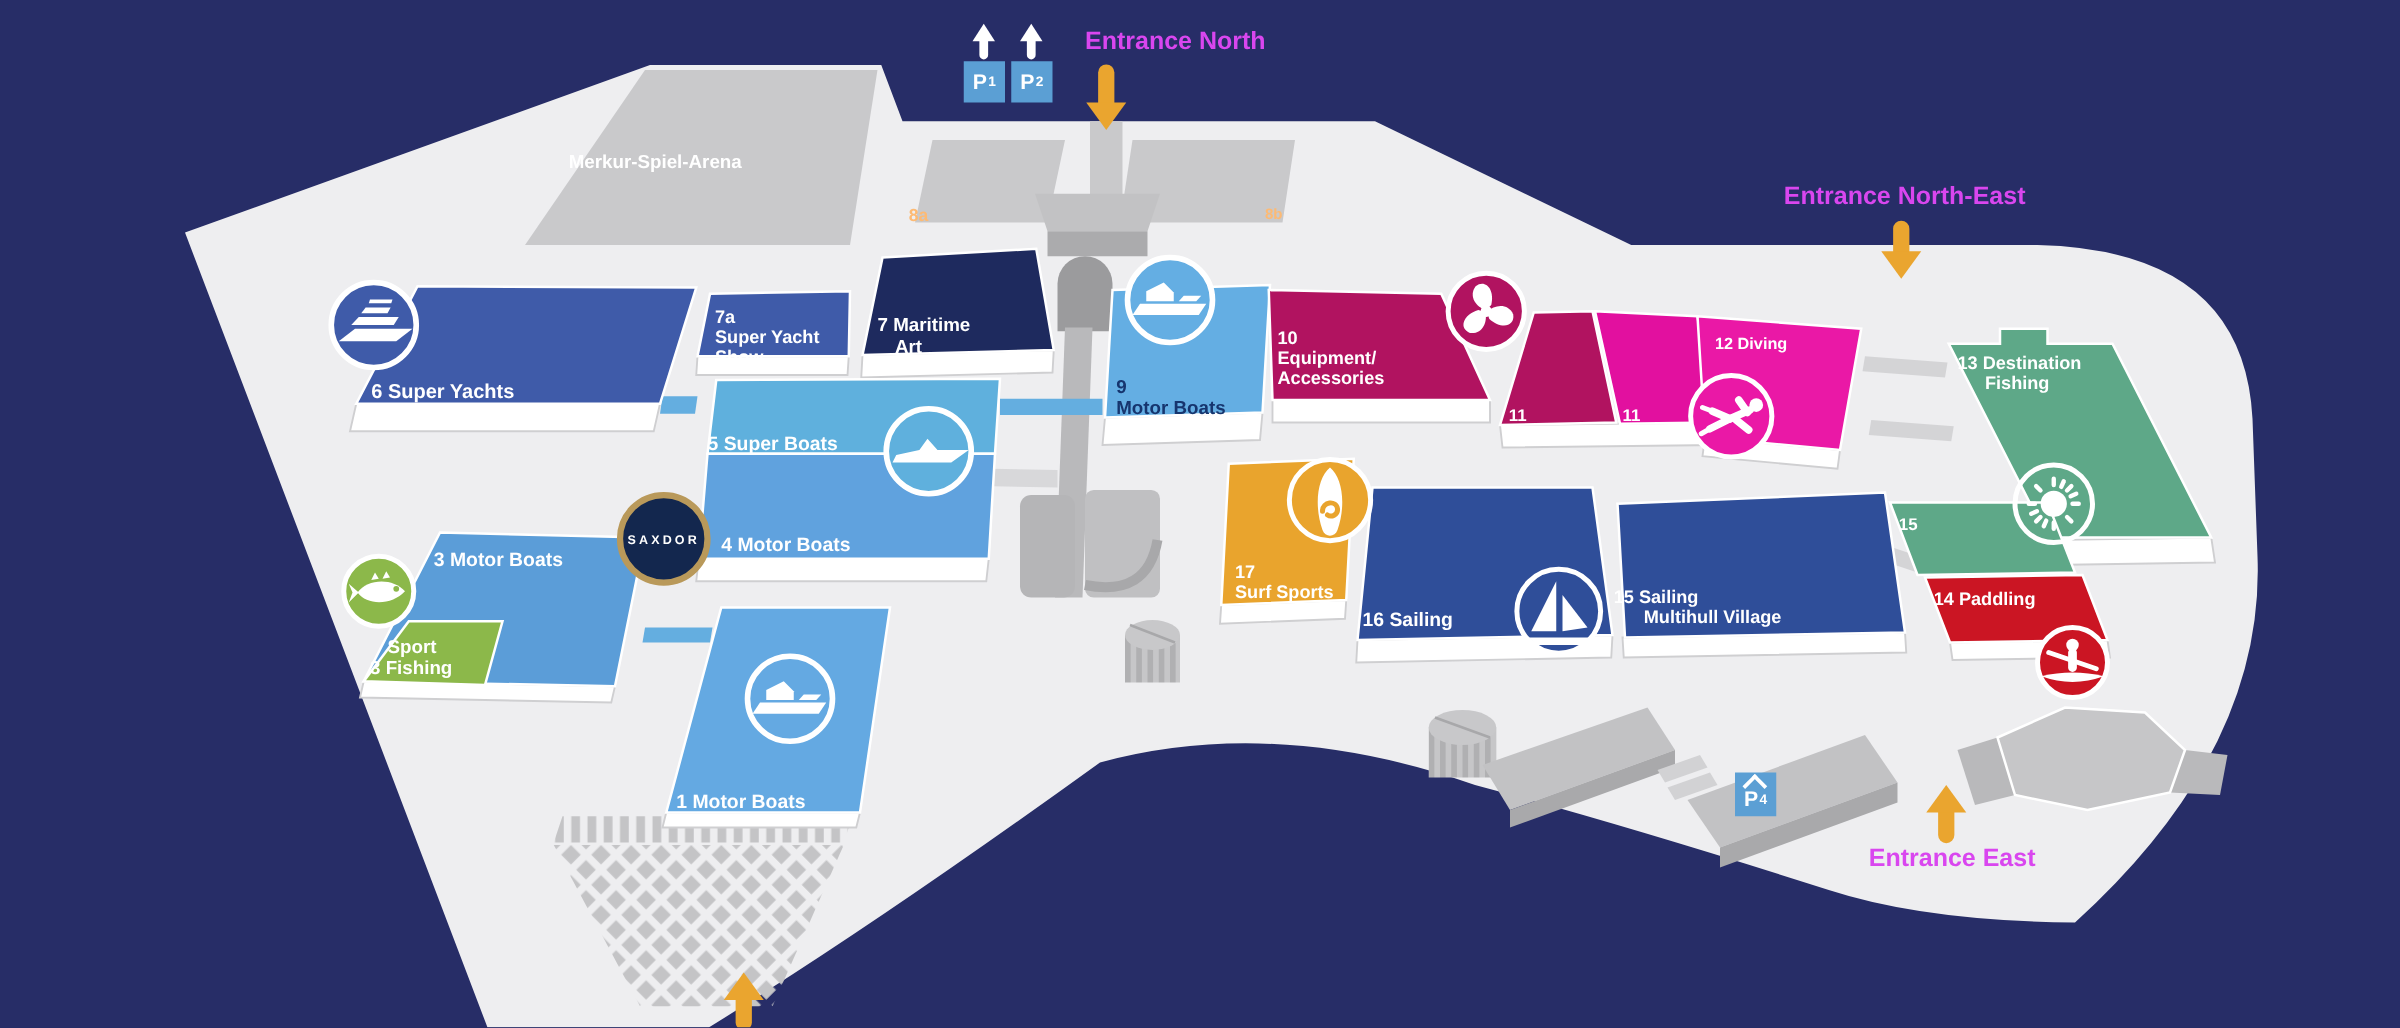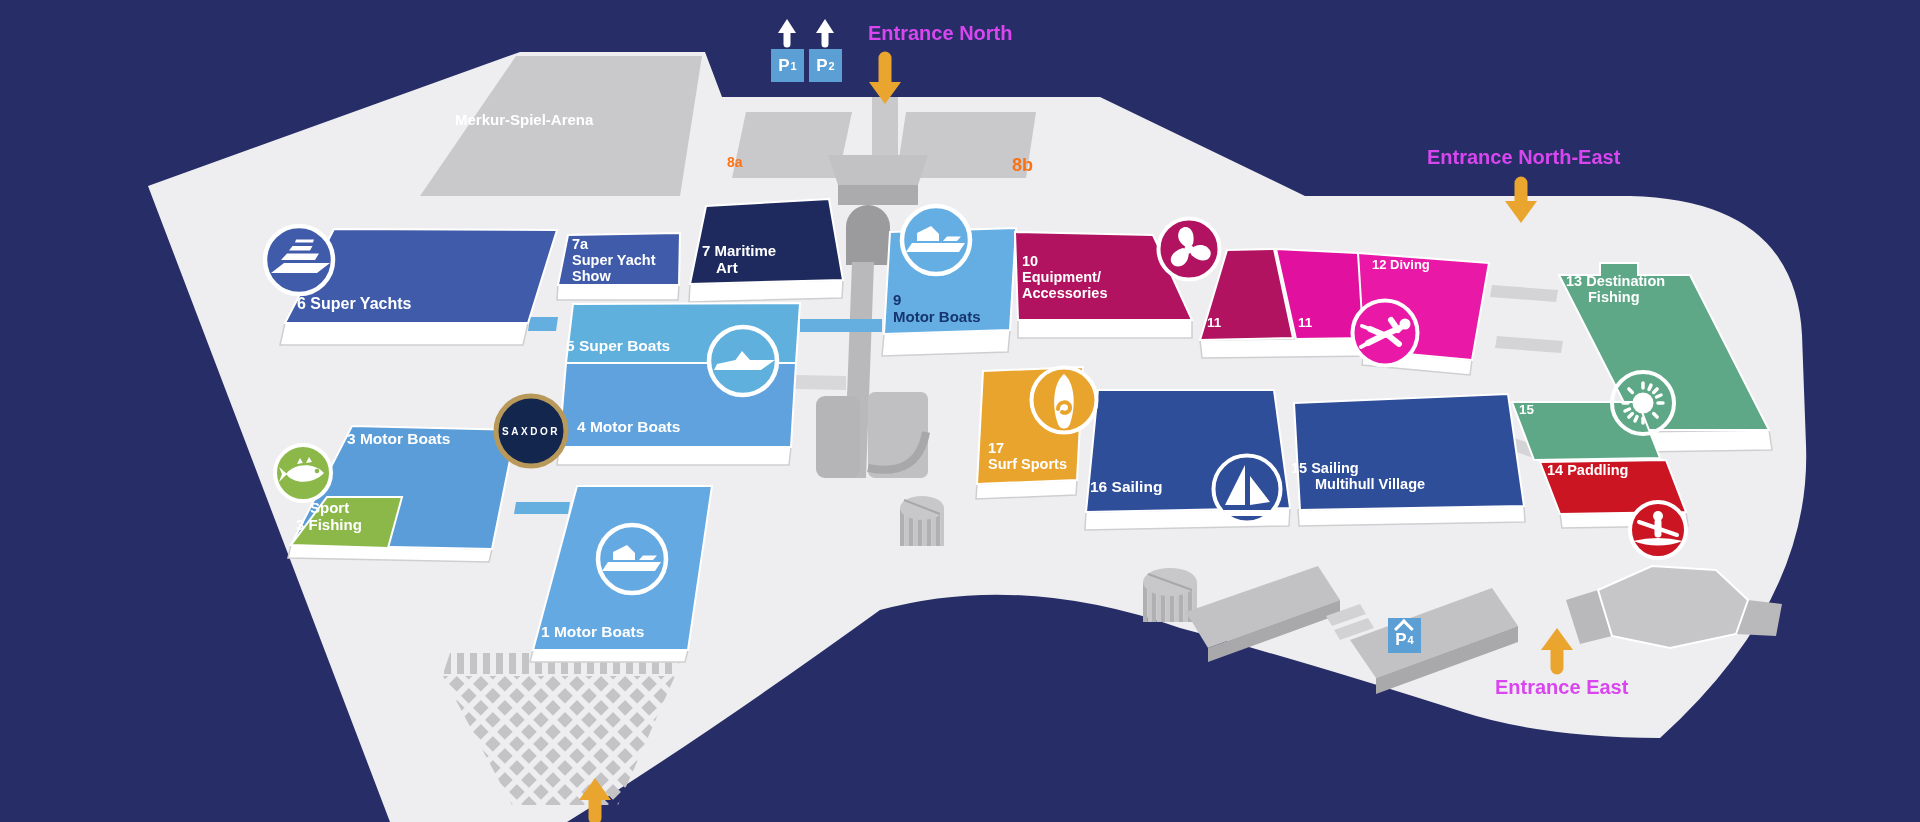--- a/index.html
+++ b/index.html
@@ -1,23 +1,23 @@
 <!DOCTYPE html>
 <html><head>
 <meta charset="utf-8">
 <style>
   html,body{margin:0;padding:0;background:#272d67;}
   .stage{position:relative;width:1920px;height:822px;overflow:hidden;background:#272d67;
          font-family:"Liberation Sans",sans-serif;}
   .map-svg{position:absolute;left:0;top:0;}
   .hlabel{position:absolute;color:#fff;font-weight:bold;font-size:15px;line-height:1.12;
-          white-space:nowrap;}
+          white-space:nowrap;margin-top:10px;}
   .hlabel .line{display:block;}
   .dark-text{color:#16356e;}
-  .gray-text{color:#f97316;}
+  .gray-text{color:#fdba74;}
   .ent-label{position:absolute;color:#d946ef;font-weight:bold;font-size:20px;white-space:nowrap;}
   .icon-svg{position:absolute;}
   .pbadge{position:absolute;width:33px;height:33px;background:#5b9fd4;display:flex;
           align-items:center;justify-content:center;color:#fff;font-weight:bold;font-size:17px;}
   .pbadge sub{font-size:11px;margin-left:1px;}
   .pbadge .caret{position:absolute;top:4px;left:50%;width:11px;height:11px;border-top:3px solid #fff;
           border-right:3px solid #fff;transform:translateX(-58%) rotate(-45deg);}
   .pbadge.roofed{flex-direction:column;padding-top:8px;height:27px;}
   .saxdor-wrap{position:absolute;}
 </style>
@@ -268,21 +268,21 @@
     </g>
   </svg>
 
   <svg class="icon-svg saxdor-wrap" style="left:492px;top:392px" width="78" height="78" viewBox="0 0 78 78">
     <circle cx="39" cy="39" r="35" fill="#13274e" stroke="#b9995a" stroke-width="5"></circle>
     <text x="39" y="43" text-anchor="middle" fill="#ffffff" font-size="10" font-weight="bold" letter-spacing="2.5" font-family="Liberation Sans, sans-serif">SAXDOR</text>
   </svg>
 
   <div class="hlabel" style="left:455px;top:112px">Merkur-Spiel-Arena</div>
   <div class="hlabel gray-text" style="left:727px;top:155px;font-size:14px">8a</div>
-  <div class="hlabel gray-text" style="left:1012px;top:155px;font-size:18px">8b</div>
+  <div class="hlabel gray-text" style="left:1012px;top:155px;font-size:12px">8b</div>
 
   <div class="hlabel" style="left:297px;top:295px;font-size:16px">6 Super Yachts</div>
 
   <div class="hlabel" style="left:572px;top:236px;font-size:14.5px">
     <span class="line">7a</span>
     <span class="line">Super Yacht</span>
     <span class="line">Show</span>
   </div>
 
   <div class="hlabel" style="left:702px;top:243px">

